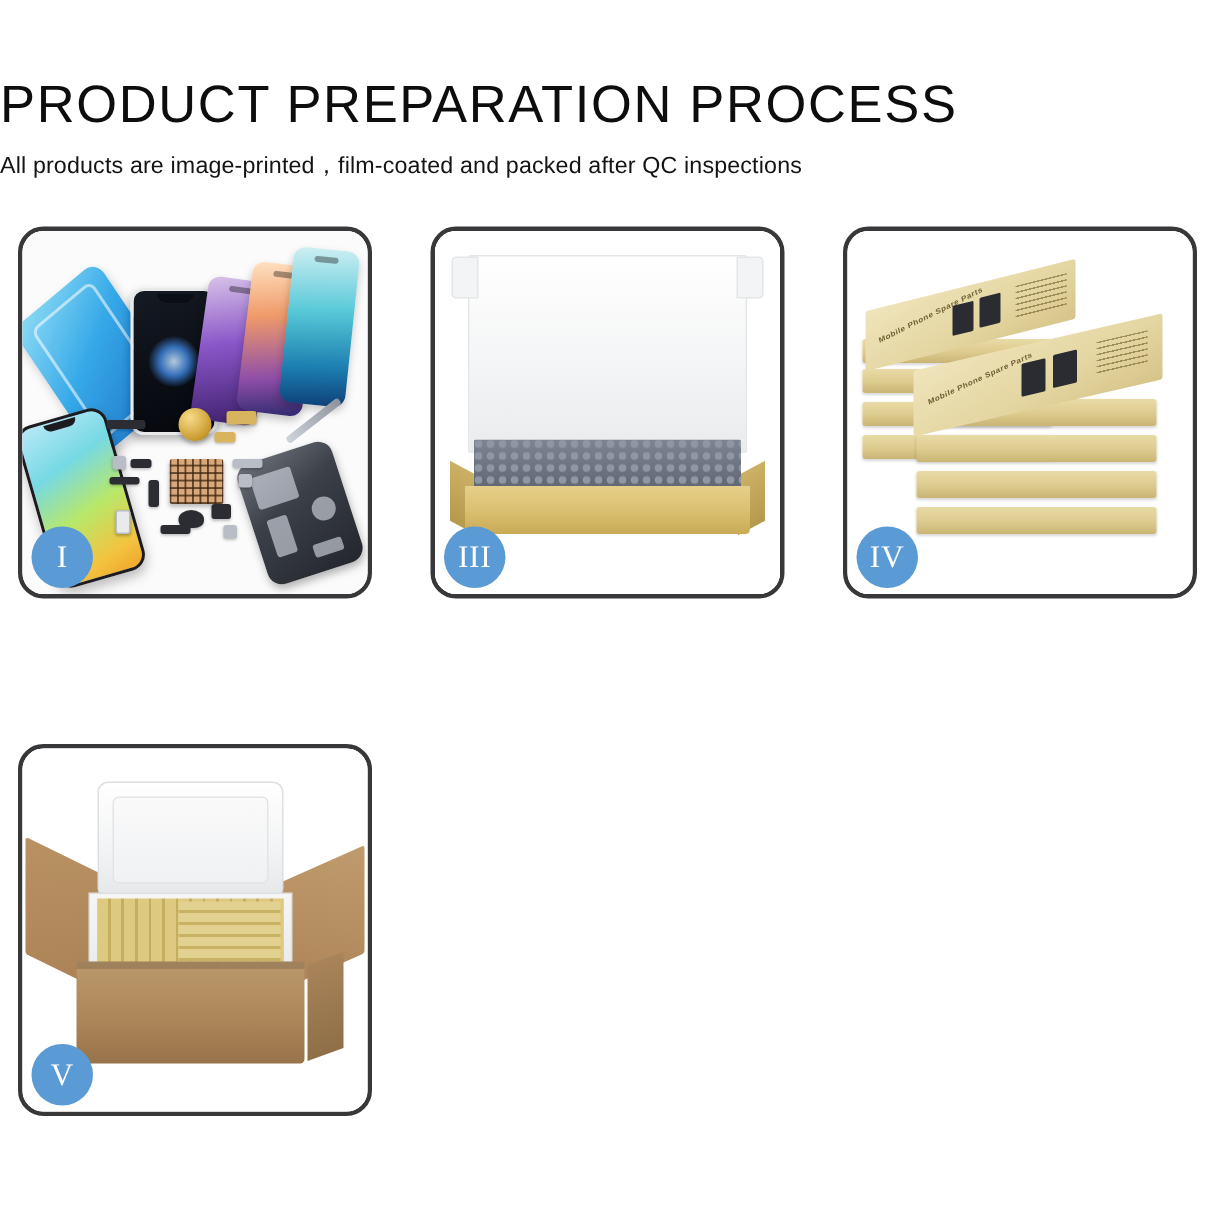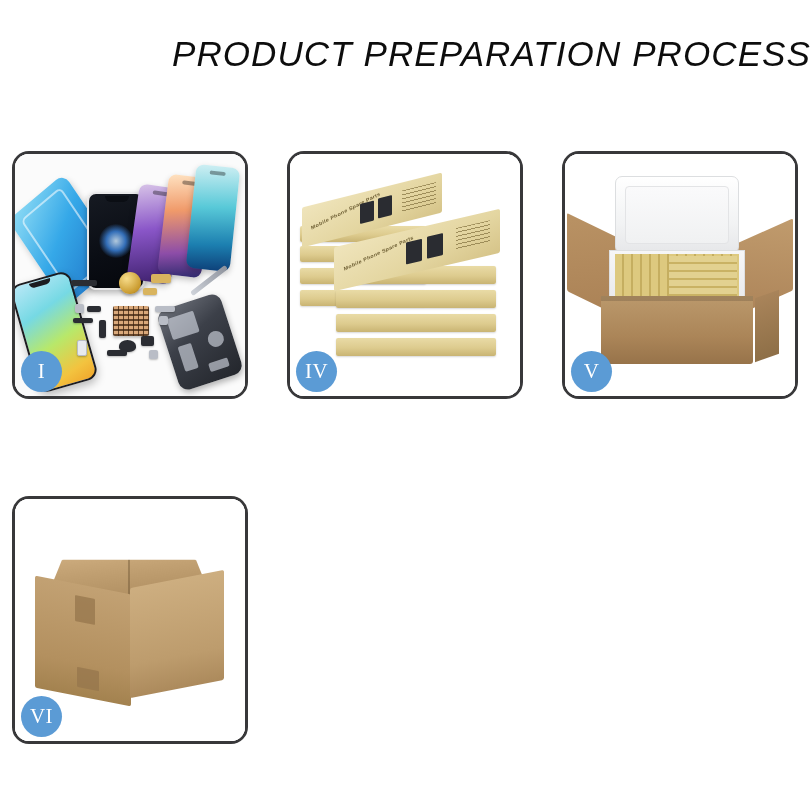--- a/index.html
+++ b/index.html
@@ -5,21 +5,21 @@
   * { box-sizing: border-box; margin: 0; padding: 0; }
   html, body {
     width: 811px; height: 811px;
     background: #ffffff;
     font-family: "Liberation Sans", sans-serif;
     overflow: hidden;
   }
   .page { position: relative; width: 811px; height: 811px; background: #fff; }
 
   
-  .header { width: 100%; padding-top: 36px; text-align: right; font-style: italic; }
+  .header { width: 100%; padding-top: 52px; text-align: left; }
   .title {
     font-size: 35px; font-weight: 400; letter-spacing: 1.1px;
     color: #0d0d0d; line-height: 1.05;
     font-family: "Liberation Sans", sans-serif;
   }
   .subtitle {
     margin-top: 11px; font-size: 15.5px; color: #141414;
     letter-spacing: .1px; font-family: "Liberation Sans", sans-serif;
   }
 
@@ -311,20 +311,21 @@
     position:absolute; background: rgba(150,118,76,.75); border-radius:1px;
   }
 </style>
 </head>
 <body>
 
 <div class="page">
 
   <div class="header">
     <div class="title">PRODUCT PREPARATION PROCESS</div>
+    <div class="subtitle">All products are image-printed，film-coated and packed after QC inspections</div>
   </div>
 
   <div class="grid">
 
     <div class="panel">
       <div class="panel-inner">
         <div class="p1-bg"></div>
         <div class="art">
           <div class="film"></div>
           <div class="scr-blk"></div>
@@ -360,20 +361,33 @@
           <div class="part" style="left:126px;top:182px;width:13px;height:10px;"></div>
           <div class="part wh" style="left:62px;top:186px;width:10px;height:16px;"></div>
           <div class="part lt" style="left:134px;top:196px;width:9px;height:9px;"></div>
           <div class="part" style="left:92px;top:196px;width:20px;height:6px;"></div>
         </div>
       </div>
       <div class="badge">I</div>
     </div>
 
 
+    <div class="panel">
+      <div class="panel-inner">
+        <div class="p3-bg"></div>
+        <div class="art">
+          <div class="bx3-lid"></div>
+          <div class="bx3-side-l"></div>
+          <div class="bx3-side-r"></div>
+          <div class="bx3-foam"></div>
+          <div class="bx3-front"></div>
+        </div>
+      </div>
+      <div class="badge">III</div>
+    </div>
 
     <div class="panel">
       <div class="panel-inner">
         <div class="p4-bg"></div>
         <div class="art stack">
 
           <div class="sb" style="left:0px;top:52px;width:126px;height:16px;"></div>
           <div class="sb" style="left:0px;top:72px;width:126px;height:16px;"></div>
           <div class="sb" style="left:0px;top:94px;width:126px;height:16px;"></div>
           <div class="sb" style="left:0px;top:116px;width:126px;height:16px;"></div>
@@ -411,28 +425,15 @@
           <div class="c5-inner"></div>
           <div class="c5-boxes"></div>
           <div class="c5-boxes2"></div>
           <div class="c5-side"></div>
           <div class="c5-front"></div>
         </div>
       </div>
       <div class="badge">V</div>
     </div>
 
-    <div class="panel">
-      <div class="panel-inner">
-        <div class="p6-bg"></div>
-        <div class="art c6">
-          <div class="c6-top"></div>
-          <div class="c6-face"></div>
-          <div class="c6-side"></div>
-          <div class="c6-tape" style="left:44px;top:74px;width:20px;height:26px;transform:skewY(11deg);"></div>
-          <div class="c6-tape" style="left:46px;top:146px;width:22px;height:20px;transform:skewY(11deg);"></div>
-        </div>
-      </div>
-      <div class="badge">VI</div>
-    </div>
 
   </div>
 </div>
 
 </body></html>

